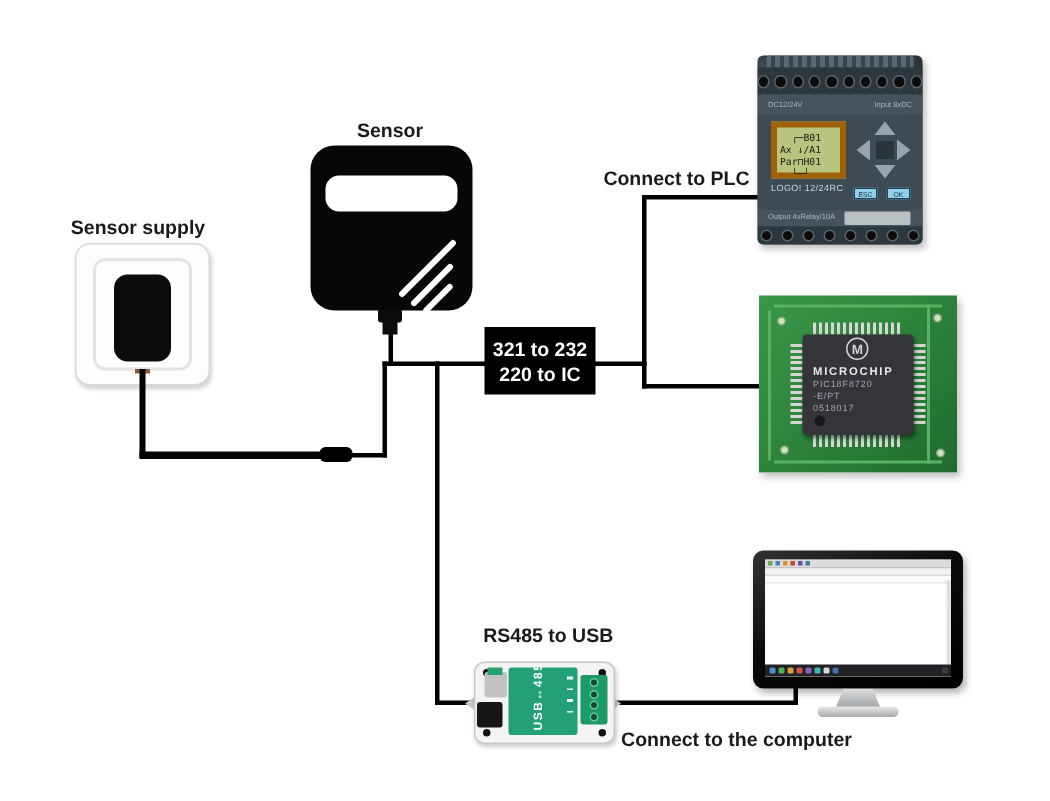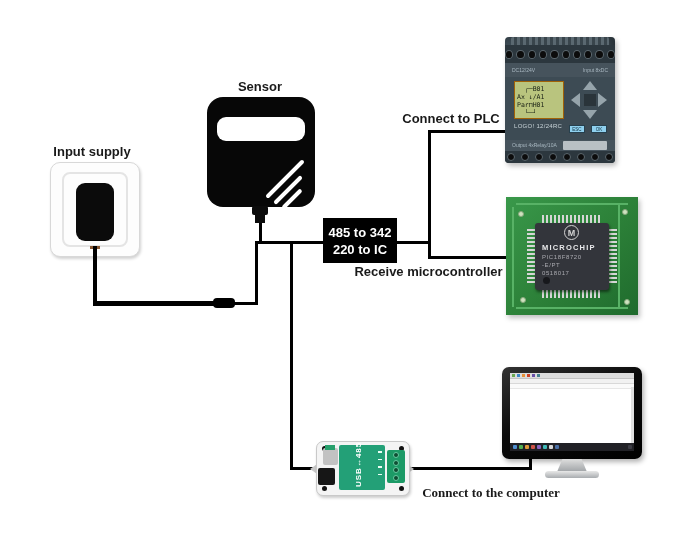--- a/index.html
+++ b/index.html
@@ -37,21 +37,21 @@
   .plc{position:absolute;left:505px;top:37px;width:110px;height:126px;border-radius:4px;overflow:hidden;
     box-shadow:inset -6px 0 8px rgba(0,0,0,.35), 2px 3px 5px rgba(0,0,0,.25);background:#3d4b54;}
   .plc-ticks{position:absolute;left:6px;top:0;width:98px;height:8px;background:
     repeating-linear-gradient(90deg,#5a6870 0 3px,#39454c 3px 6px);border-radius:2px 2px 0 0;}
   .plc-term{position:absolute;left:0;top:8px;width:110px;height:18px;background:#2c373e;
     display:flex;align-items:center;justify-content:center;gap:3px;}
   .plc-term span{width:7px;height:7px;border-radius:50%;background:#0c0c0c;border:1px solid #5b676e;display:inline-block;}
   .plc-strip1{position:absolute;left:0;top:26px;width:110px;height:14px;background:#46535c;color:#a9b8c1;
     font-size:5px;line-height:14px;display:flex;justify-content:space-between;padding:0 7px;box-sizing:border-box;}
   .plc-face{position:absolute;left:0;top:40px;width:110px;height:63px;background:#3d4b54;}
-  .plc-lcd{position:absolute;left:9px;top:4px;width:50px;height:38px;background:#b9c47e;border:1px solid #a16207;
+  .plc-lcd{position:absolute;left:9px;top:4px;width:50px;height:38px;background:#b9c47e;border:4px solid #a16207;
     font-family:"DejaVu Sans Mono",monospace;font-size:6.5px;line-height:8px;color:#161d12;white-space:pre;padding:3px 2px;box-sizing:border-box;}
   .plc-brand{position:absolute;left:9px;top:46px;font-size:6px;color:#c9d4d9;letter-spacing:.3px;white-space:nowrap;}
   .plc-nav{position:absolute;left:66px;top:4px;width:38px;height:40px;}
   .tri{position:absolute;width:0;height:0;}
   .tri-up{left:12px;top:0;border-left:7px solid transparent;border-right:7px solid transparent;border-bottom:9px solid #96a4ab;}
   .tri-down{left:12px;top:29px;border-left:7px solid transparent;border-right:7px solid transparent;border-top:9px solid #96a4ab;}
   .tri-left{left:0;top:12px;border-top:7px solid transparent;border-bottom:7px solid transparent;border-right:9px solid #96a4ab;}
   .tri-right{left:27px;top:12px;border-top:7px solid transparent;border-bottom:7px solid transparent;border-left:9px solid #96a4ab;}
   .nav-center{position:absolute;left:13px;top:13px;width:12px;height:12px;background:#2a343a;}
   .plc-btn{position:absolute;top:48px;width:16px;height:8px;background:#8fd0ee;border:1px solid #26404e;
@@ -150,21 +150,21 @@
   <div class="sensor">
     <div class="sensor-window"></div>
     <div class="stripe s1"></div>
     <div class="stripe s2"></div>
     <div class="stripe s3"></div>
   </div>
   <div class="sensor-conn-a"></div>
   <div class="sensor-conn-b"></div>
 
   <div class="box485">
-    <span>485 to 342</span>
+    <span>321 to 232</span>
     <span>220 to IC</span>
   </div>
 
   <div class="plc">
     <div class="plc-ticks"></div>
     <div class="plc-term">
       <span></span>
         <span></span>
         <span></span>
         <span></span>
@@ -285,19 +285,19 @@
           <span style="background:#d8d8d8;"></span>
             <span style="background:#4a6fa5;"></span>
           <span class="tray"></span>
         </div>
       </div>
     </div>
     <div class="neck"></div>
     <div class="mbase"></div>
   </div>
 
-  <div class="lbl" style="left:32px;top:145px;width:120px;">Input supply</div>
+  <div class="lbl" style="left:32px;top:145px;width:120px;">Sensor supply</div>
   <div class="lbl" style="left:391px;top:112px;width:120px;">Connect to PLC</div>
   <div class="lbl" style="left:200px;top:80px;width:120px;">Sensor</div>
-  <div class="lbl" style="left:346px;top:265px;width:165px;">Receive microcontroller</div>
-  <div class="lbl" style="left:405px;top:486px;width:172px;font-family:Liberation Serif, serif;">Connect to the computer</div>
+  <div class="lbl" style="left:308px;top:417px;width:115px;">RS485 to USB</div>
+  <div class="lbl" style="left:405px;top:486px;width:172px;">Connect to the computer</div>
 
 </div>
 
 </body></html>

